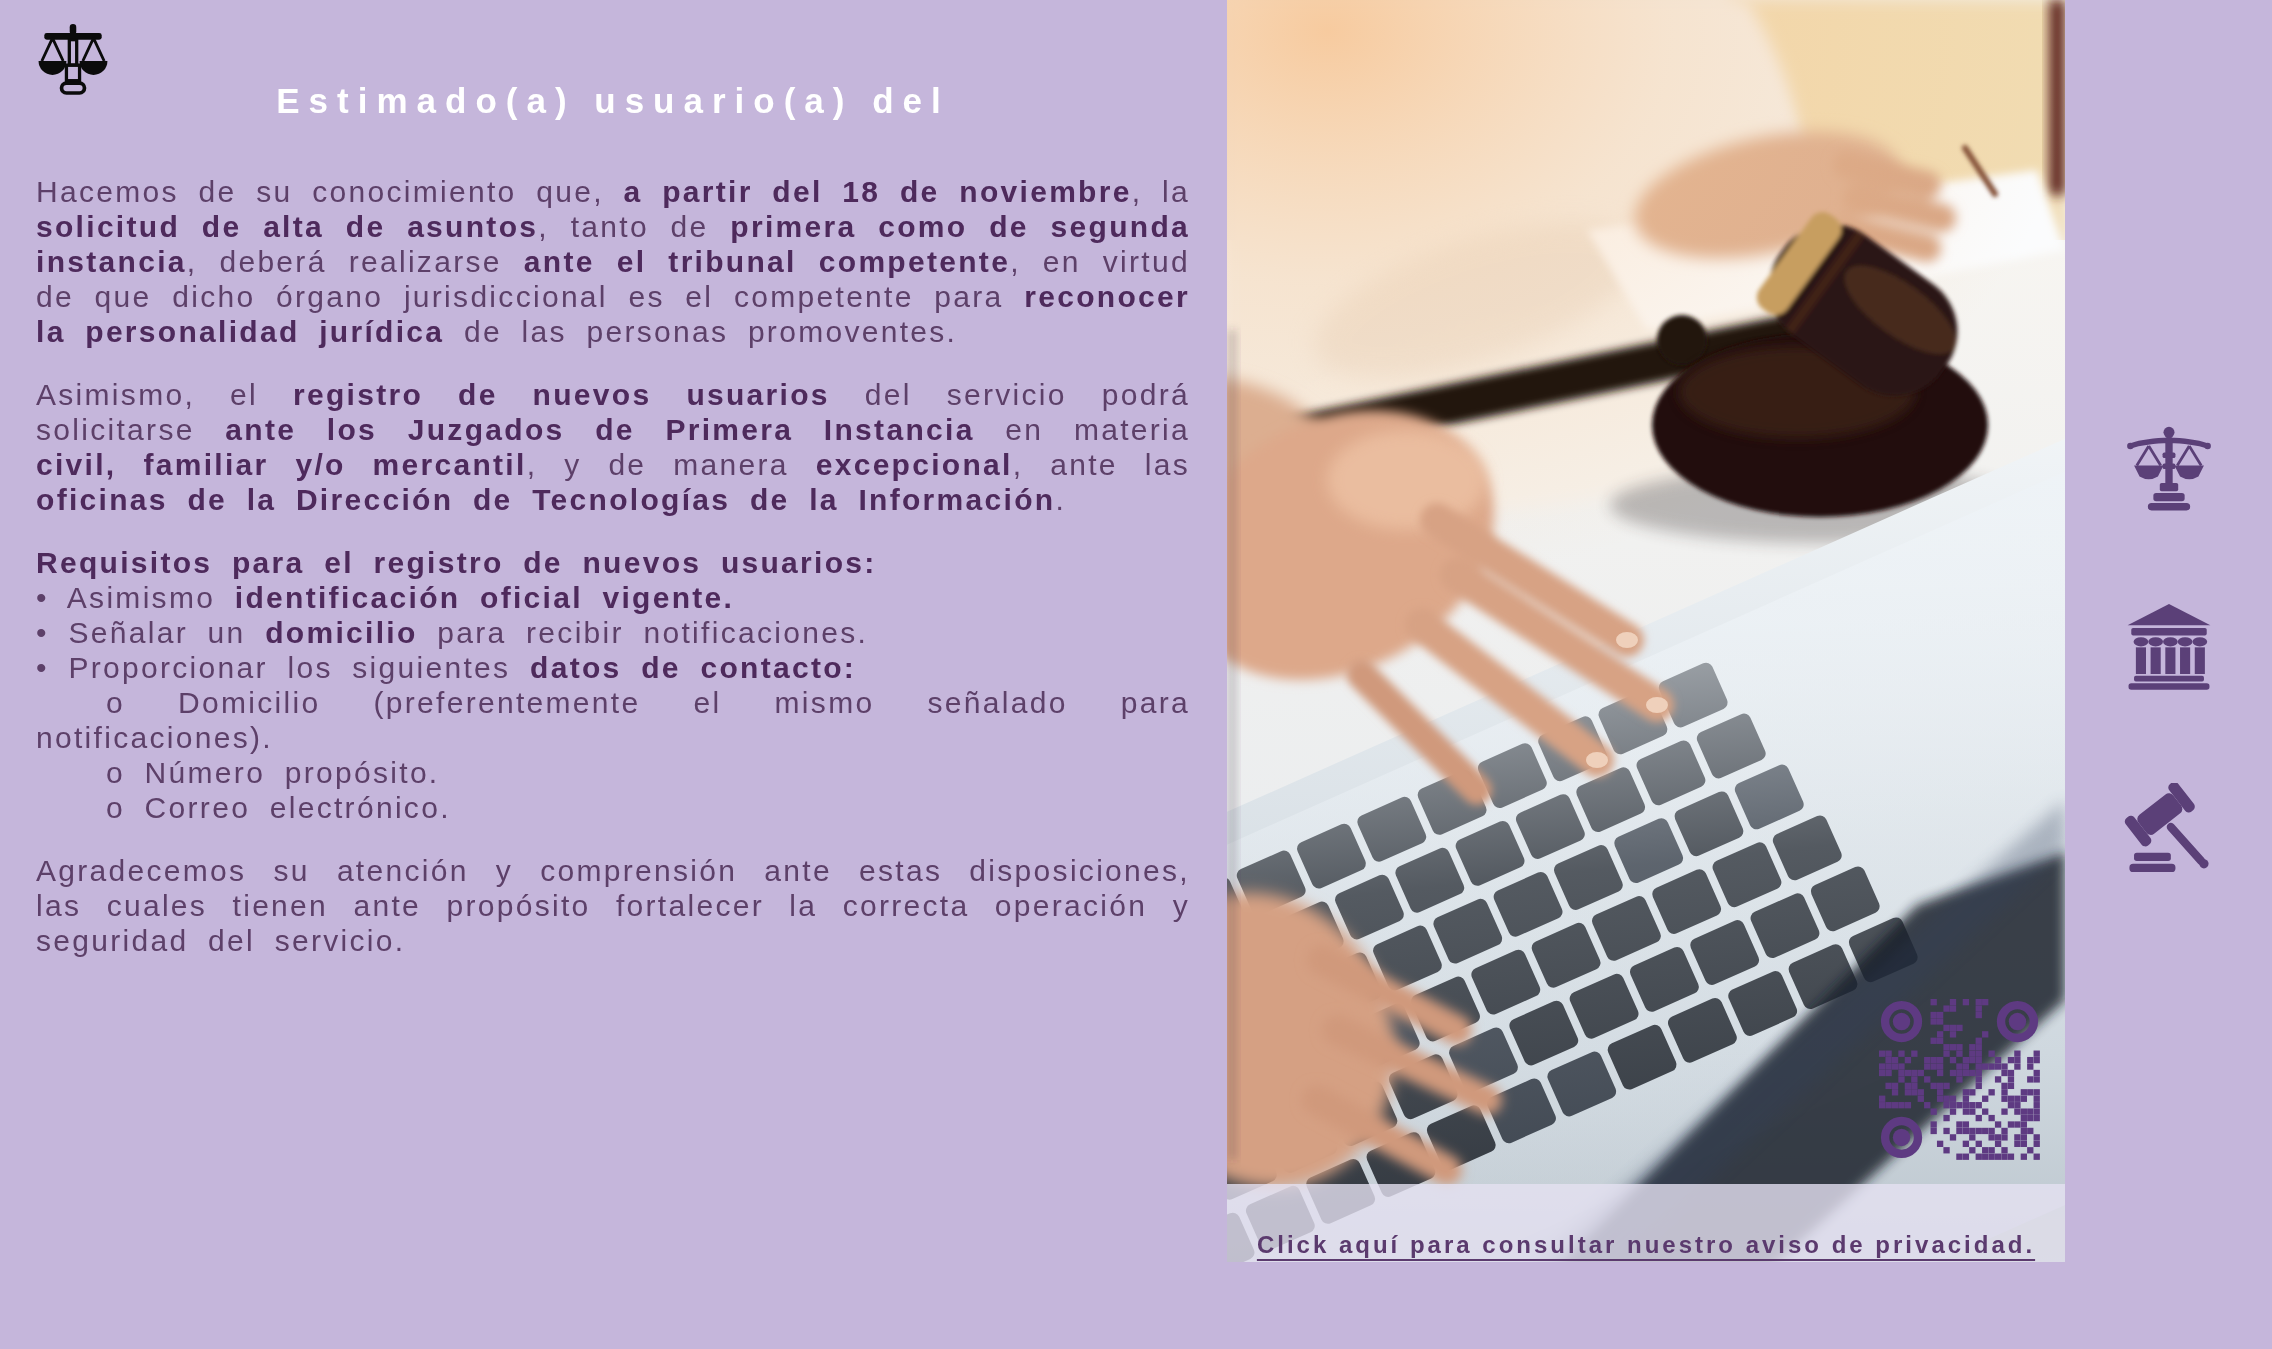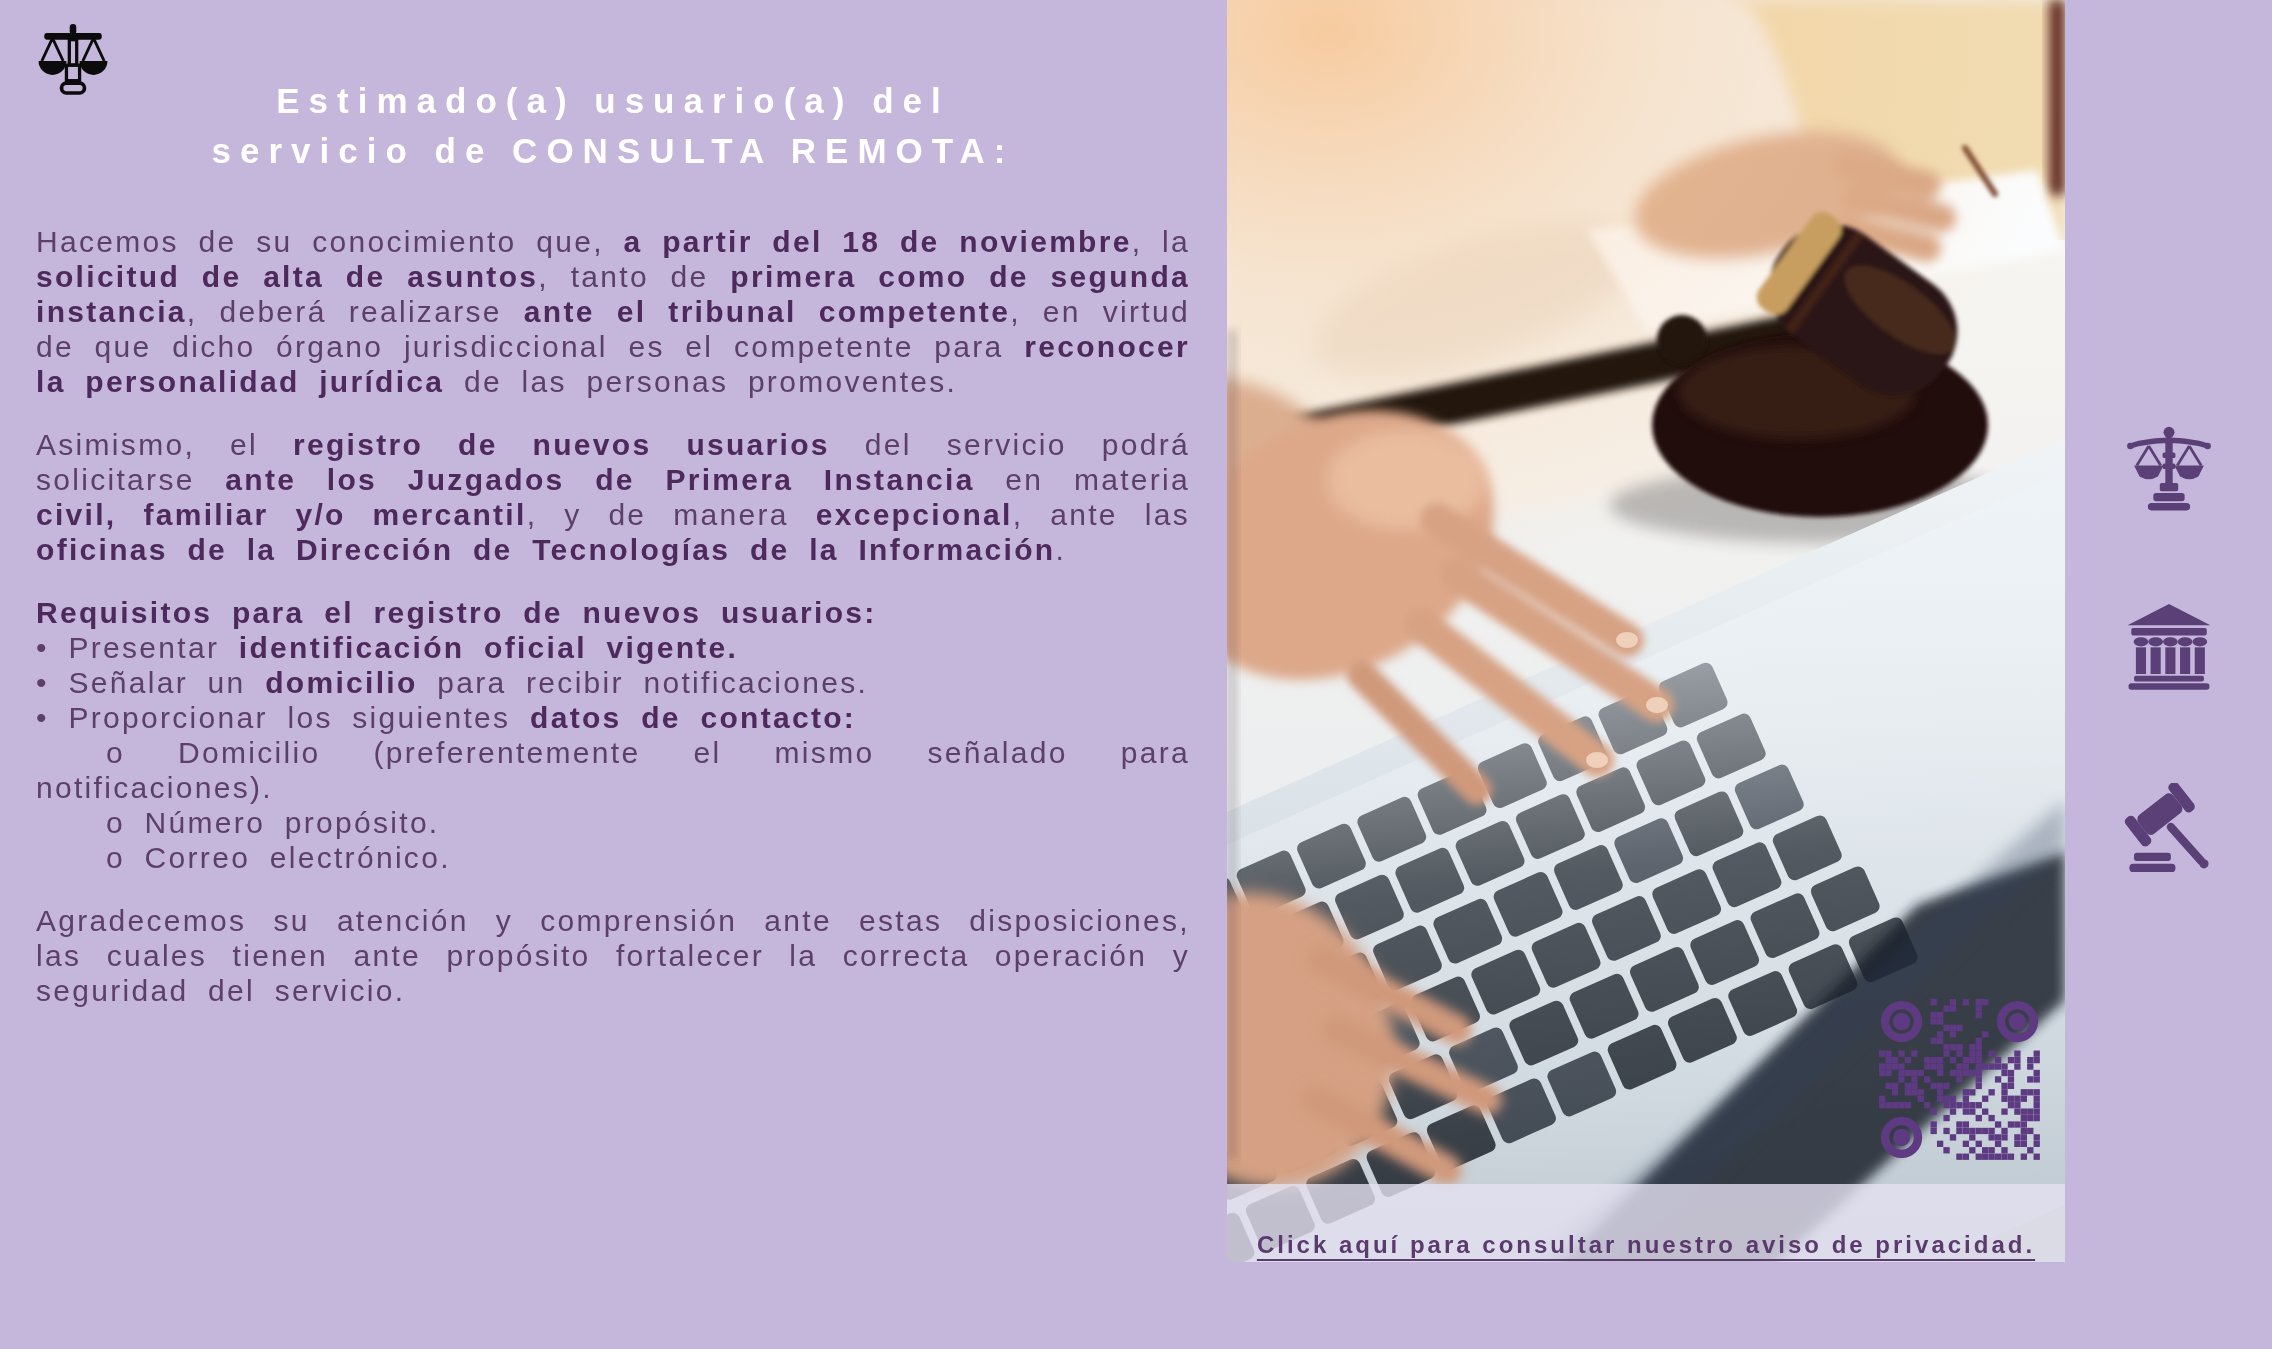--- a/index.html
+++ b/index.html
@@ -54,29 +54,28 @@
     <path d="M75 22 L62 50 M75 22 L88 50" stroke="#0b0b0b" stroke-width="3.5" fill="none"></path>
     <path d="M58 50 A17 17 0 0 0 92 50 Z" fill="#0b0b0b"></path>
     <rect x="45.5" y="24" width="9" height="31" fill="none" stroke="#0b0b0b" stroke-width="4"></rect>
     <rect x="42" y="55" width="16" height="19" fill="none" stroke="#0b0b0b" stroke-width="4"></rect>
     <rect x="36" y="77" width="28" height="12" rx="6" fill="none" stroke="#0b0b0b" stroke-width="4.5"></rect>
   </svg>
 
   <div class="content">
     <div class="title">
       <div>Estimado(a) usuario(a) del</div>
-      <div>servicio de CONSULTA REMOTA:</div>
     </div>
 
     <p class="body-text mt-first"><span>Hacemos de su conocimiento que, </span><span class="b">a partir del 18 de noviembre</span><span>, la </span><span class="b">solicitud de alta de asuntos</span><span>, tanto de </span><span class="b">primera como de segunda instancia</span><span>, deberá realizarse </span><span class="b">ante el tribunal competente</span><span>, en virtud de que dicho órgano jurisdiccional es el competente para </span><span class="b">reconocer la personalidad jurídica</span><span> de las personas promoventes.</span></p>
 
     <p class="body-text mt"><span>Asimismo, el </span><span class="b">registro de nuevos usuarios</span><span> del servicio podrá solicitarse </span><span class="b">ante los Juzgados de Primera Instancia</span><span> en materia </span><span class="b">civil, familiar y/o mercantil</span><span>, y de manera </span><span class="b">excepcional</span><span>, ante las </span><span class="b">oficinas de la Dirección de Tecnologías de la Información</span><span>.</span></p>
 
     <p class="body-text mt req-heading">Requisitos para el registro de nuevos usuarios:</p>
-    <p class="body-text"><span>• Presentar </span><span class="b">identificación oficial vigente.</span></p>
+    <p class="body-text"><span>• Asimismo </span><span class="b">identificación oficial vigente.</span></p>
     <p class="body-text"><span>• Señalar un </span><span class="b">domicilio</span><span> para recibir notificaciones.</span></p>
     <p class="body-text"><span>• Proporcionar los siguientes </span><span class="b">datos de contacto:</span></p>
     <p class="body-text sub-item">o Domicilio (preferentemente el mismo señalado para notificaciones).</p>
     <p class="body-text sub-item">o Número propósito.</p>
     <p class="body-text sub-item">o Correo electrónico.</p>
 
     <p class="body-text mt">Agradecemos su atención y comprensión ante estas disposiciones, las cuales tienen ante propósito fortalecer la correcta operación y seguridad del servicio.</p>
   </div>
 
   <div class="photo">

